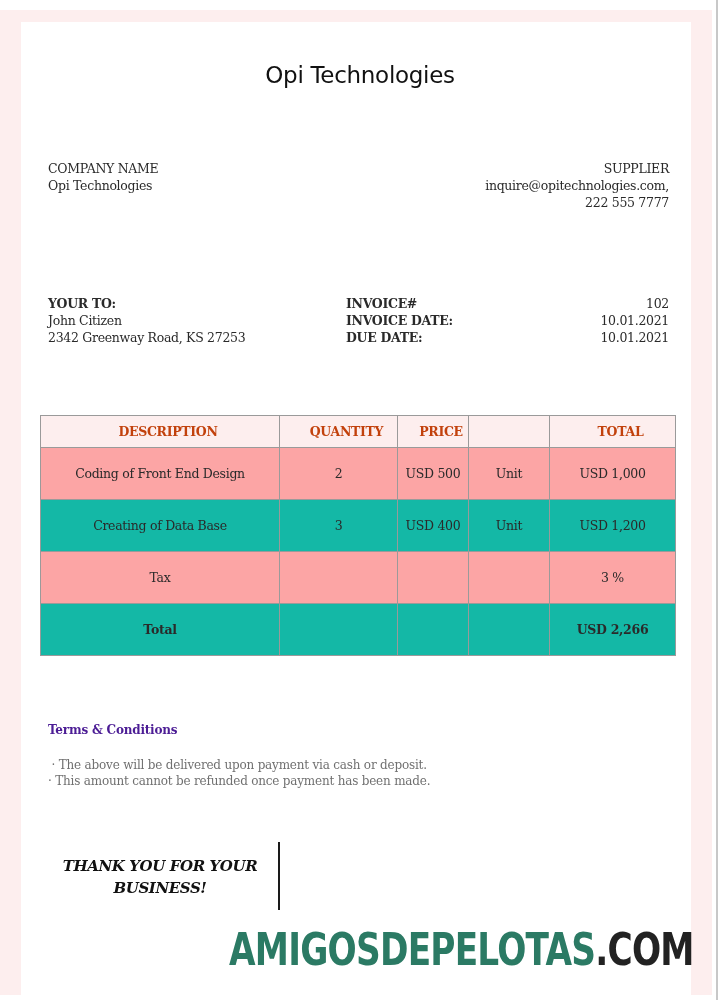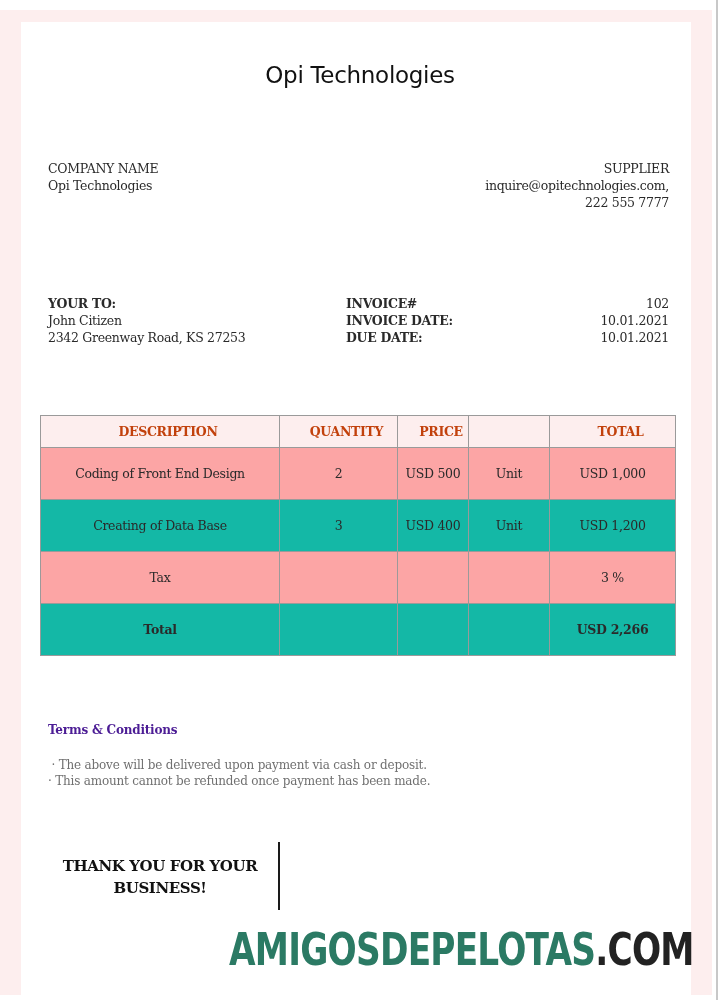--- a/index.html
+++ b/index.html
@@ -130,20 +130,21 @@
     }
     .thanks {
       position: absolute;
       left: 50px;
       top: 855px;
       width: 220px;
       text-align: center;
       font-size: 15px;
       line-height: 22px;
       font-weight: bold;
+      font-style: italic;
       color: #111;
       letter-spacing: -0.4px;
     }
     .thanks-divider {
       position: absolute;
       left: 278px;
       top: 842px;
       width: 2px;
       height: 68px;
       background: #1a1a1a;

